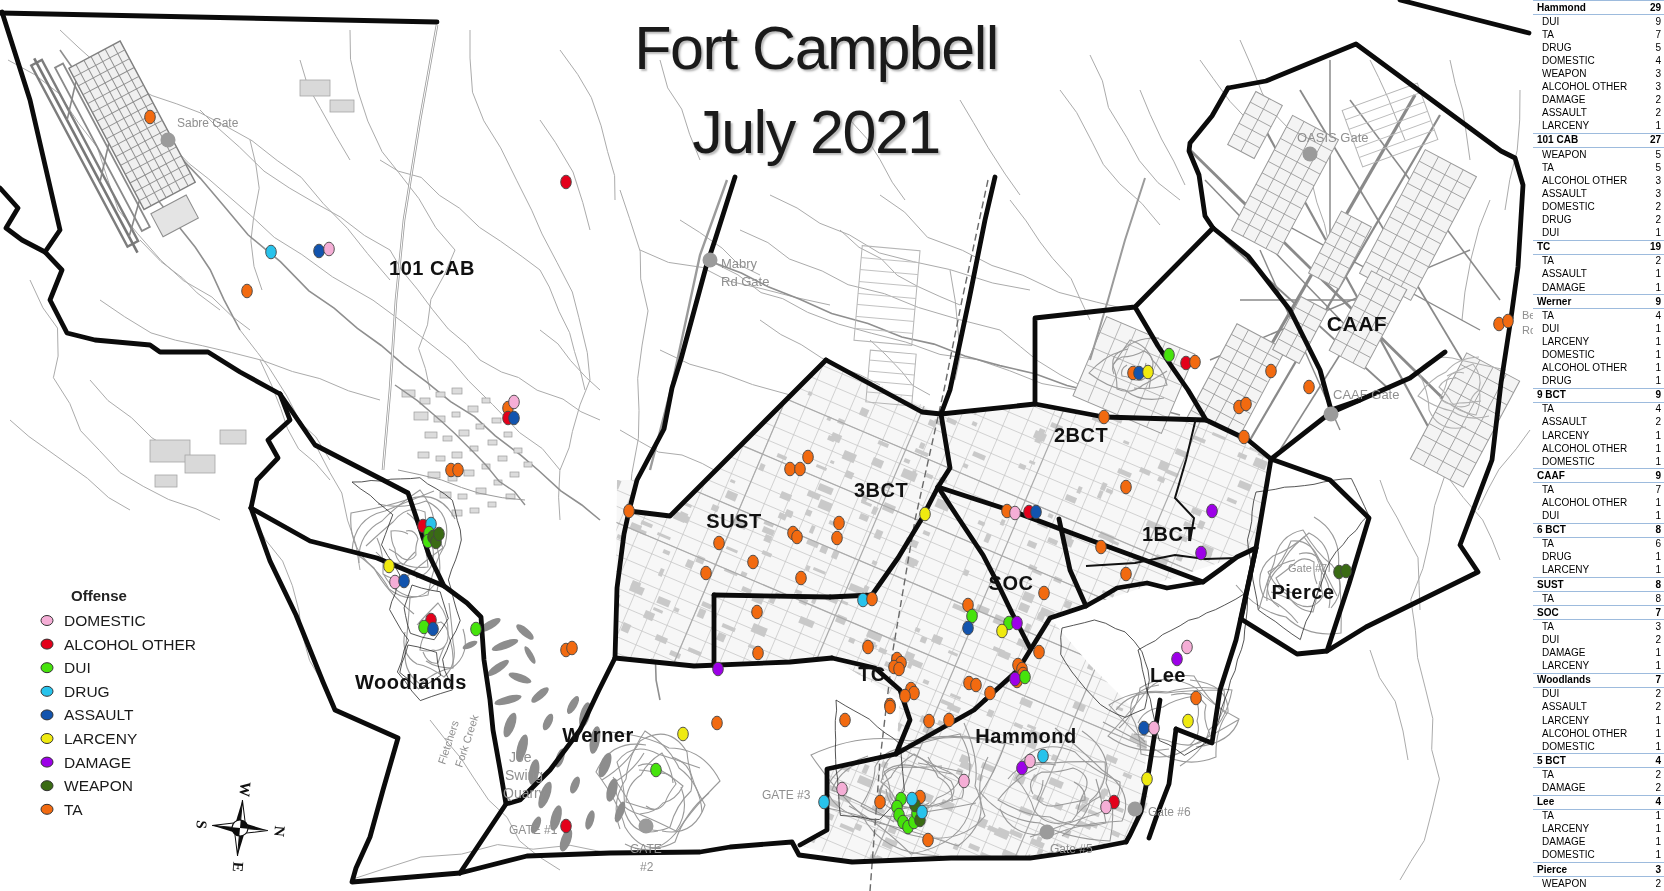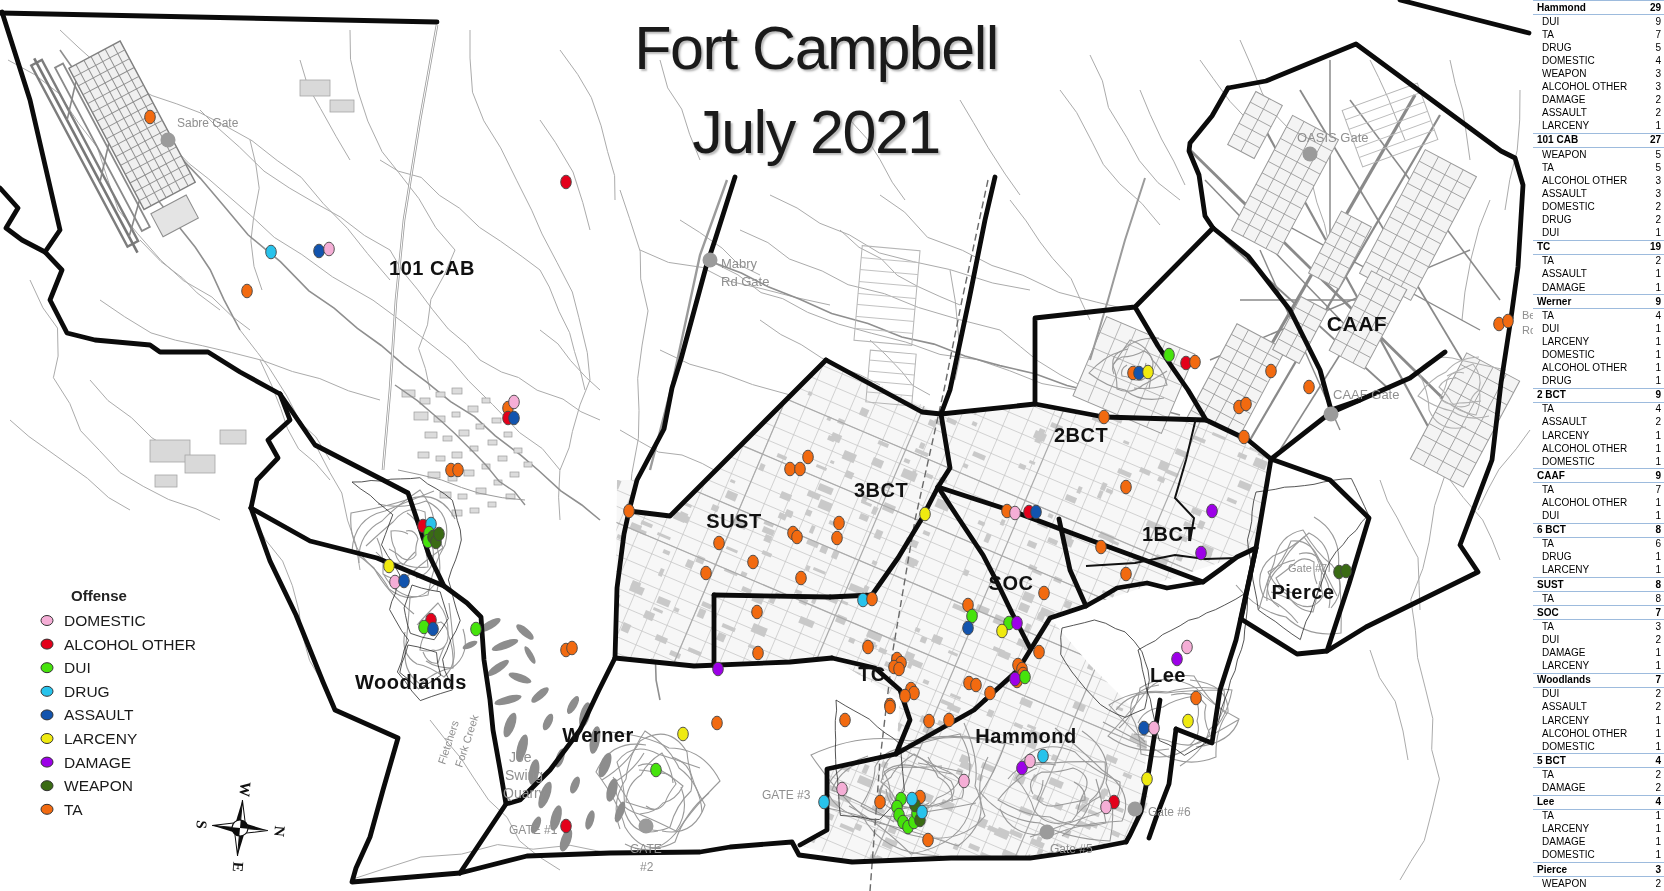--- a/index.html
+++ b/index.html
@@ -1459,21 +1459,21 @@
     </div>
     <div class="trow itm">
       <span class="tn">ALCOHOL OTHER</span>
       <span class="tv">1</span>
     </div>
     <div class="trow itm">
       <span class="tn">DRUG</span>
       <span class="tv">1</span>
     </div>
     <div class="trow hdr">
-      <span class="tn">2 BCT</span>
+      <span class="tn">9 BCT</span>
       <span class="tv">9</span>
     </div>
     <div class="trow itm">
       <span class="tn">TA</span>
       <span class="tv">4</span>
     </div>
     <div class="trow itm">
       <span class="tn">ASSAULT</span>
       <span class="tv">2</span>
     </div>

